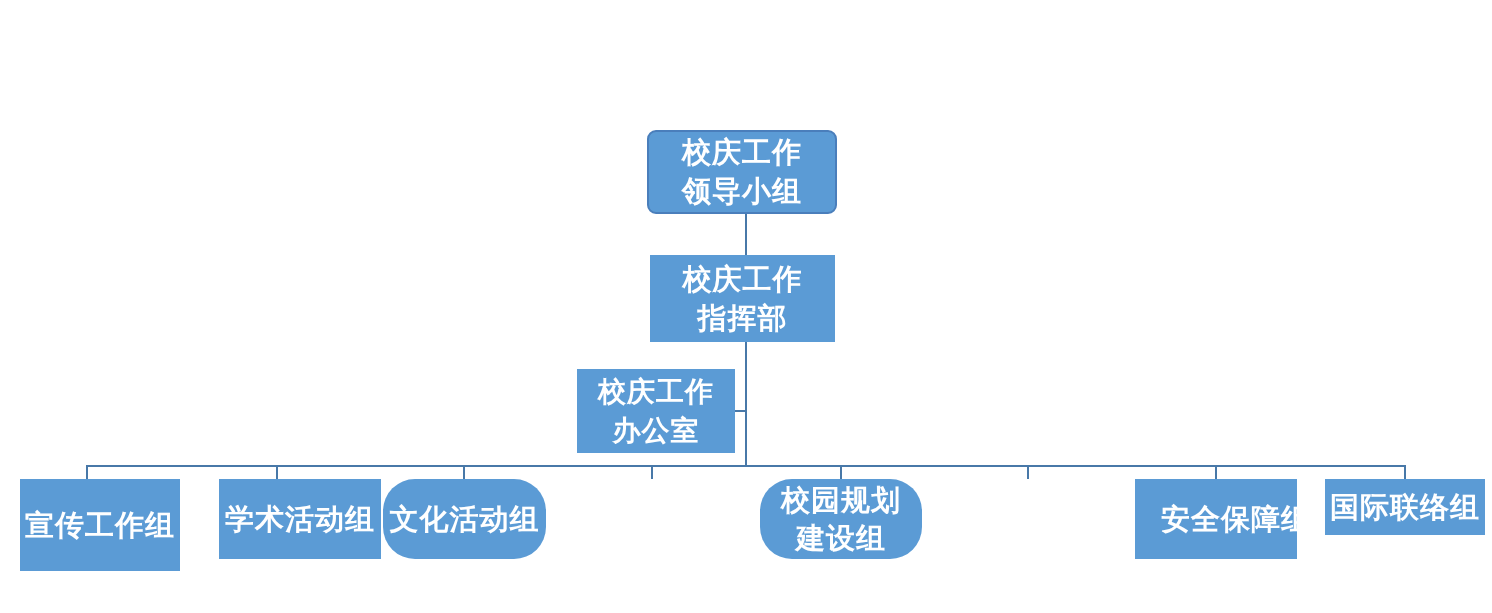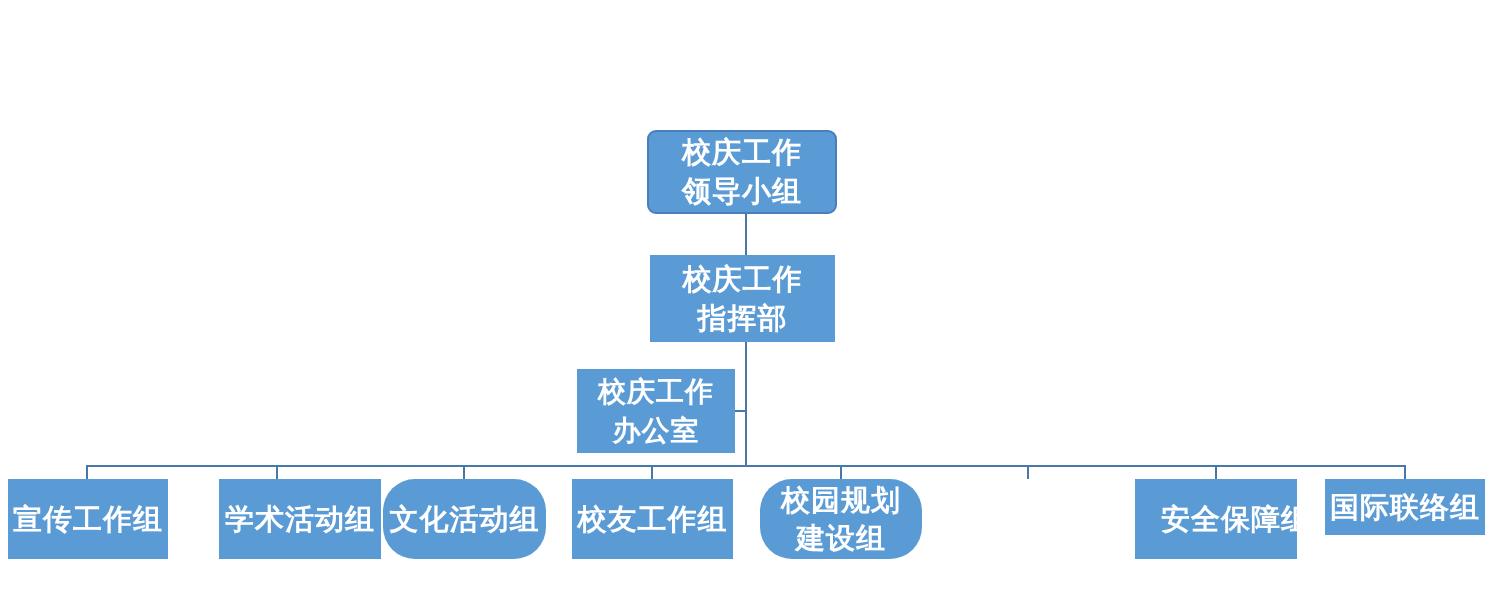--- a/index.html
+++ b/index.html
@@ -48,34 +48,30 @@
   <div class="box" style="left:650px;top:255px;width:185px;height:87px;">
     <span class="ln">校庆工作</span>
     <span class="ln">指挥部</span>
   </div>
 
   <div class="box" style="left:577px;top:369px;width:158px;height:84px;font-size:28px;">
     <span class="ln">校庆工作</span>
     <span class="ln">办公室</span>
   </div>
 
-  <div class="box" style="left:8px;top:479px;width:160px;height:80px;">
+  <div class="box" style="left:20px;top:479px;width:160px;height:92px;">
     <span class="ln">宣传工作组</span>
     <span class="ln"></span>
   </div>
   <div class="box" style="left:195px;top:479px;width:162px;height:80px;margin-left:24px;">
     <span class="ln">学术活动组</span>
     <span class="ln"></span>
   </div>
   <div class="box" style="left:383px;top:479px;width:163px;height:80px;border-radius:32px;">
     <span class="ln">文化活动组</span>
-    <span class="ln"></span>
-  </div>
-  <div class="box" style="left:572px;top:479px;width:161px;height:80px;">
-    <span class="ln">校友工作组</span>
     <span class="ln"></span>
   </div>
   <div class="box" style="left:760px;top:479px;width:162px;height:80px;line-height:38px;border-radius:32px;">
     <span class="ln">校园规划</span>
     <span class="ln">建设组</span>
   </div>
   <div class="box" style="left:1135px;top:479px;width:162px;height:80px;padding-left:40px;">
     <span class="ln">安全保障组</span>
     <span class="ln"></span>
   </div>

